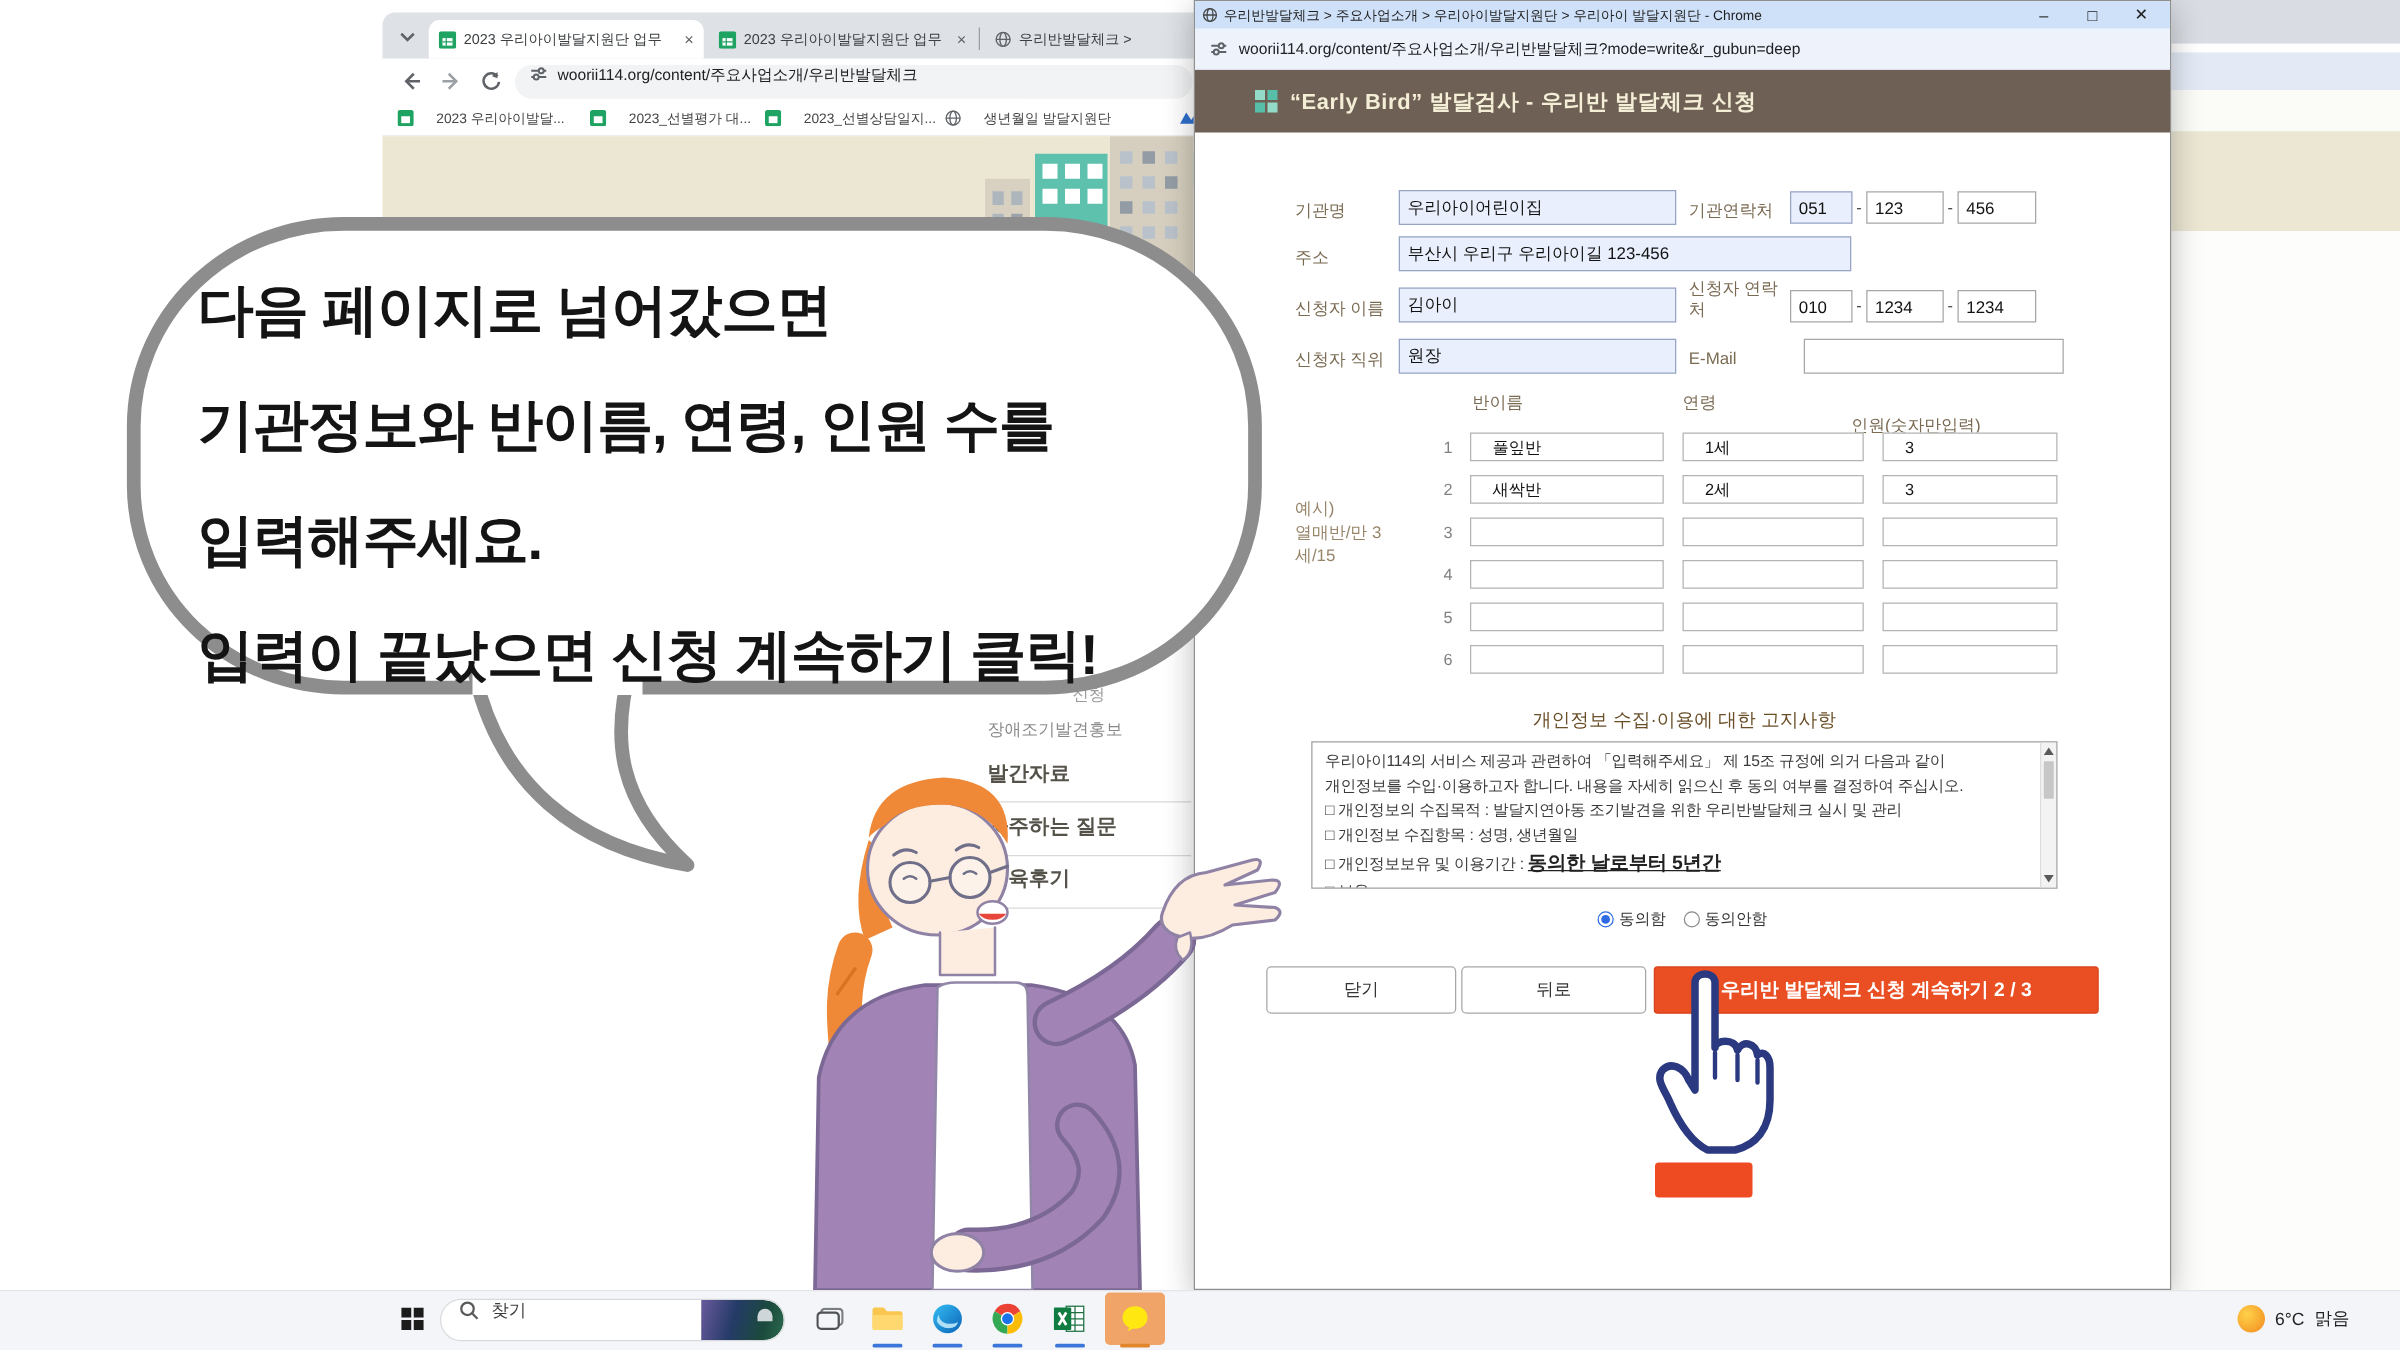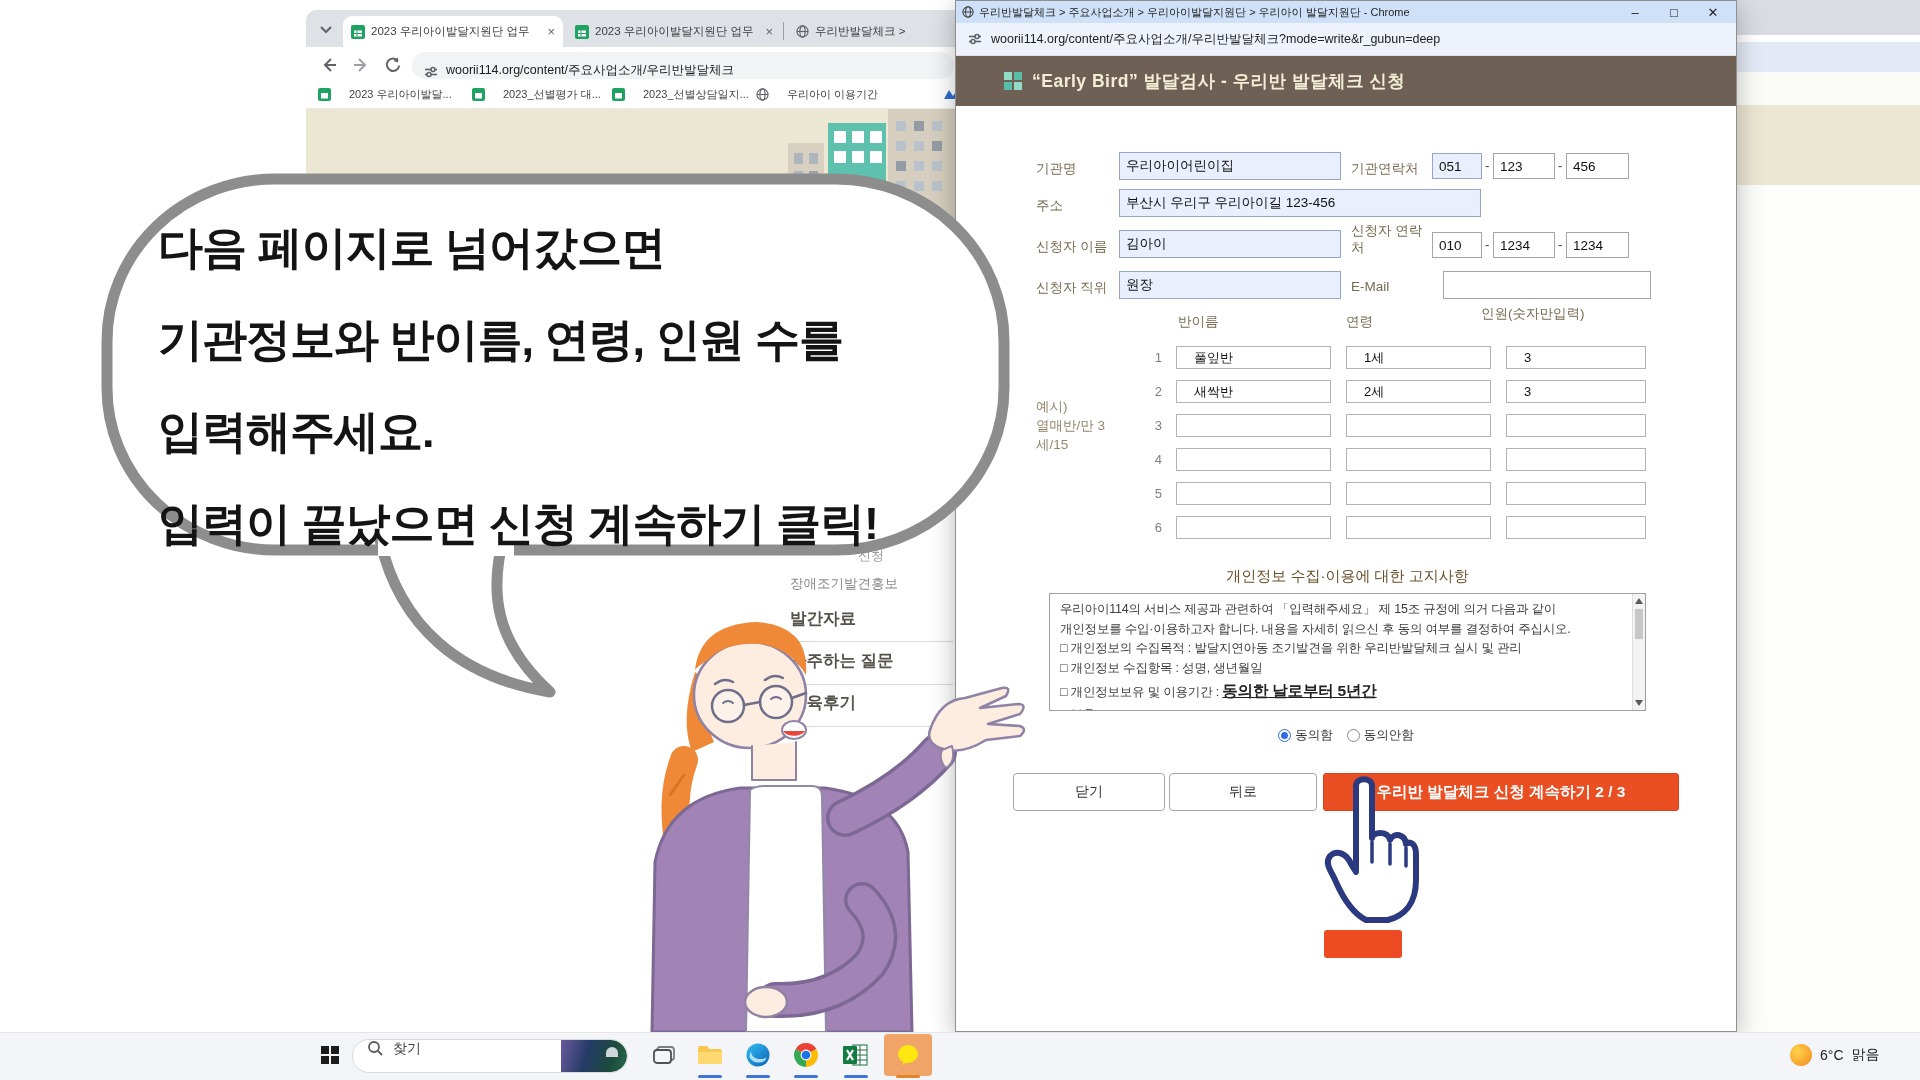--- a/index.html
+++ b/index.html
@@ -9,21 +9,21 @@
   .abs{position:absolute}
   .flex{display:flex;align-items:center}
   .ell{white-space:nowrap;overflow:hidden;text-overflow:ellipsis}
   .preline{white-space:pre-line}
   
   .tabstrip{left:306px;top:10px;width:650px;height:37px;background:#dee1e6;border-top-left-radius:10px}
   .tab{position:absolute;top:16px;height:31px;display:flex;align-items:center;padding:0 8px;gap:6px;font-size:11.5px;color:#3c4043}
   .tab.active{background:#fff;border-radius:9px 9px 0 0}
   .tabclose{font-size:13px;color:#5f6368;line-height:1}
   .toolbar{left:306px;top:47px;width:650px;height:36px;background:#fff}
-  .urlpill{position:absolute;left:412px;top:52px;width:542px;height:27px;background:#f1f3f4;border-radius:14px;display:flex;align-items:flex-end;gap:8px;padding:0 12px;font-size:12.5px;color:#202124}
+  .urlpill{position:absolute;left:412px;top:52px;width:542px;height:27px;background:#f1f3f4;border-radius:14px;display:flex;align-items:flex-start;gap:8px;padding:0 12px;font-size:12.5px;color:#202124}
   .bookmarksbar{left:306px;top:83px;width:650px;height:26px;background:#fff;border-bottom:1px solid #ececec}
   .bm{position:absolute;top:87px;display:flex;align-items:center;gap:18px;font-size:11px;color:#444;white-space:nowrap}
   .sb-item{position:absolute;left:790px;color:#55524a;font-weight:700;font-size:16.5px;white-space:nowrap}
   .sb-div{position:absolute;left:788px;width:165px;height:1px;background:#d9d9d9}
   
   .popup{left:955px;top:0;width:782px;height:1032px;background:#fff;border:1px solid #8f8f8f;z-index:20;box-shadow:0 6px 24px rgba(0,0,0,.28)}
   .p-titlebar{position:absolute;left:0;top:0;right:0;height:22px;background:#cfe1f9;display:flex;align-items:center;padding:0 6px;gap:5px}
   .p-title{flex:1;font-size:11px;color:#1f1f1f;white-space:nowrap;overflow:hidden}
   .winctl{width:34px;text-align:center;font-size:13px;color:#222;cursor:default}
   .p-urlrow{position:absolute;left:0;top:22px;right:0;height:33px;background:#eef2fb;border-bottom:1px solid #dde2ee;display:flex;align-items:center;gap:9px;padding:0 12px;font-size:12.5px;color:#202124}
@@ -152,21 +152,21 @@
         <rect x="3" y="5" width="7" height="5.5" fill="#fff"></rect>
       </svg>
     <span>2023_선별상담일지...</span>
   </div>
   <div class="bm" style="left:756px">
     <svg width="13" height="13" viewBox="0 0 14 14">
         <circle cx="7" cy="7" r="6" fill="none" stroke="#5f6368" stroke-width="1.2"></circle>
         <ellipse cx="7" cy="7" rx="2.8" ry="6" fill="none" stroke="#5f6368" stroke-width="1.2"></ellipse>
         <line x1="1" y1="7" x2="13" y2="7" stroke="#5f6368" stroke-width="1.2"></line>
       </svg>
-    <span>우리아이 이용기간</span>
+    <span>생년월일 발달지원단</span>
   </div>
   <div class="bm" style="left:944px">
     <svg width="14" height="14">
         <path d="M0 12 L5 3 L9 9 L11 6 L14 12 Z" fill="#2f6fce"></path>
       </svg>
   </div>
 
   <div class="abs" style="left:306px;top:109px;width:649px;height:923px;background:#fff"></div>
   <div class="abs" style="left:306px;top:109px;width:649px;height:78px;background:#ece7d3"></div>
   <svg class="abs" style="left:788px;top:109px" width="167" height="150" viewBox="0 0 167 150">
@@ -273,21 +273,21 @@
     <div class="dash" style="left:602px;top:236px">-</div>
     <div class="inp" style="left:610px;top:231px;width:63px;height:26px">1234</div>
 
     <div class="flabel" style="left:80px;top:278px">신청자 직위</div>
     <div class="inp blue" style="left:163px;top:270px;width:222px">원장</div>
     <div class="flabel" style="left:395px;top:278px">E-Mail</div>
     <div class="inp" style="left:487px;top:270px;width:208px"></div>
 
     <div class="thead" style="left:222px;top:312px">반이름</div>
     <div class="thead" style="left:390px;top:312px">연령</div>
-    <div class="thead" style="left:525px;top:304px">인원(숫자만입력)</div>
+    <div class="thead" style="left:525px;top:331px">인원(숫자만입력)</div>
     <div class="abs preline" style="left:80px;top:396px;width:110px;font-size:13.5px;color:#97856a;line-height:19px">예시)
 열매반/만 3
 세/15</div>
 
     <div class="rowno" style="left:192px;top:349px">1</div>
     <div class="tinp" style="left:220px;top:345px;width:155px">풀잎반</div>
     <div class="tinp" style="left:390px;top:345px;width:145px">1세</div>
     <div class="tinp" style="left:550px;top:345px;width:140px">3</div>
 
     <div class="rowno" style="left:192px;top:383px">2</div>

